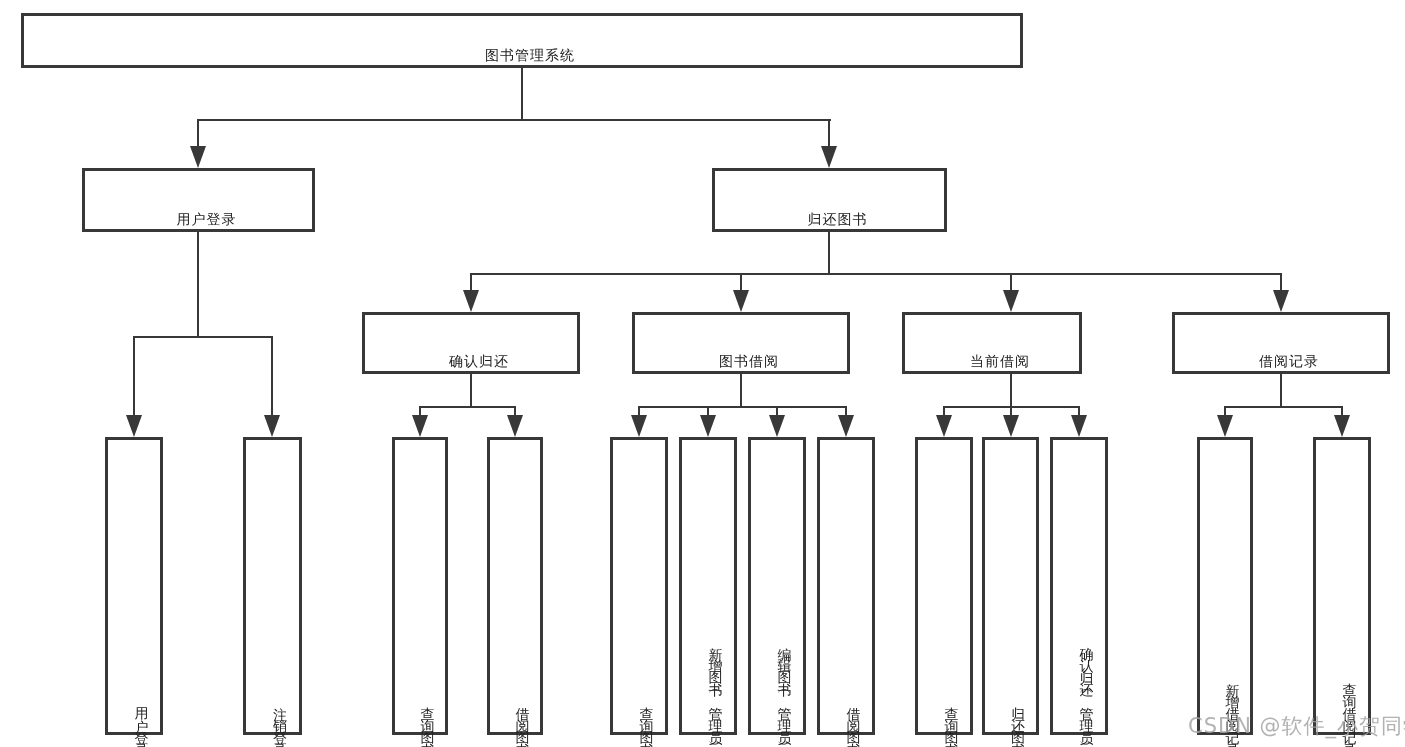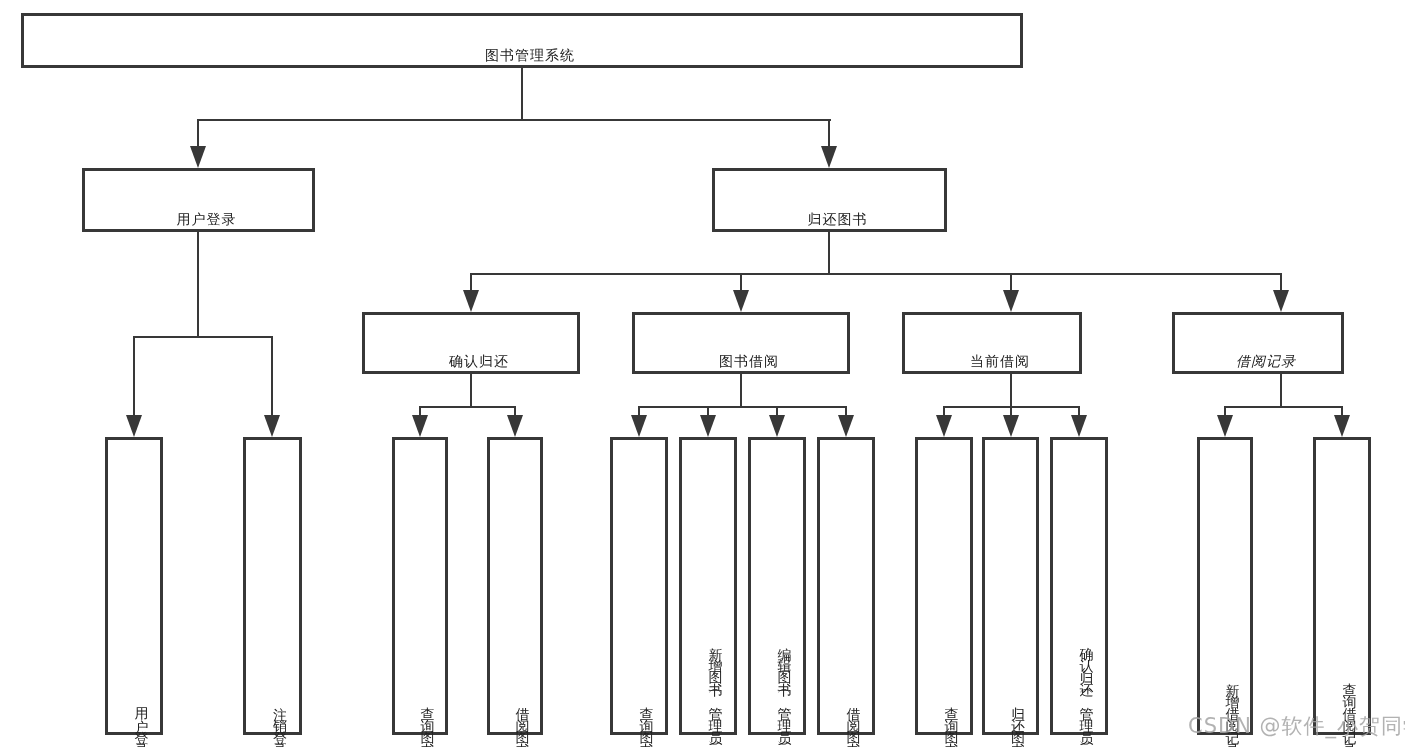--- a/index.html
+++ b/index.html
@@ -67,21 +67,21 @@
 
 <div class="box" style="left:362px; top:312px; width:218px; height:62px;">
   <span>确认归还</span>
 </div>
 <div class="box" style="left:632px; top:312px; width:218px; height:62px;">
   <span>图书借阅</span>
 </div>
 <div class="box" style="left:902px; top:312px; width:180px; height:62px;">
   <span>当前借阅</span>
 </div>
-<div class="box" style="left:1172px; top:312px; width:172px; height:62px;font-style:italic;">
+<div class="box" style="left:1172px; top:312px; width:218px; height:62px;">
   <span>借阅记录</span>
 </div>
 
 <div class="line" style="left:470px; top:374px; width:2px; height:32px;"></div>
 <div class="line" style="left:740px; top:374px; width:2px; height:32px;"></div>
 <div class="line" style="left:1010px; top:374px; width:2px; height:32px;"></div>
 <div class="line" style="left:1280px; top:374px; width:2px; height:32px;"></div>
 
 <div class="line" style="left:419px; top:406px; width:97px; height:2px;"></div>
 <div class="line" style="left:419px; top:406px; width:2px; height:10px;"></div>

